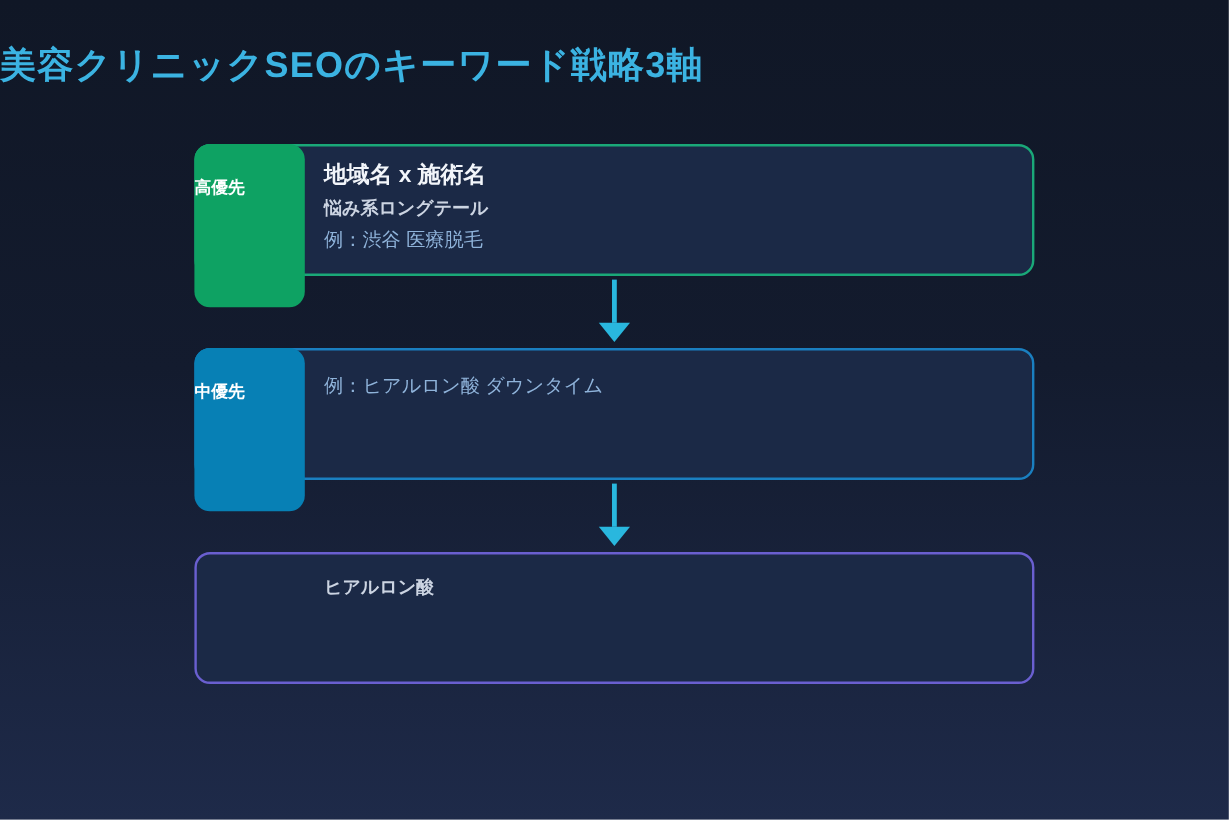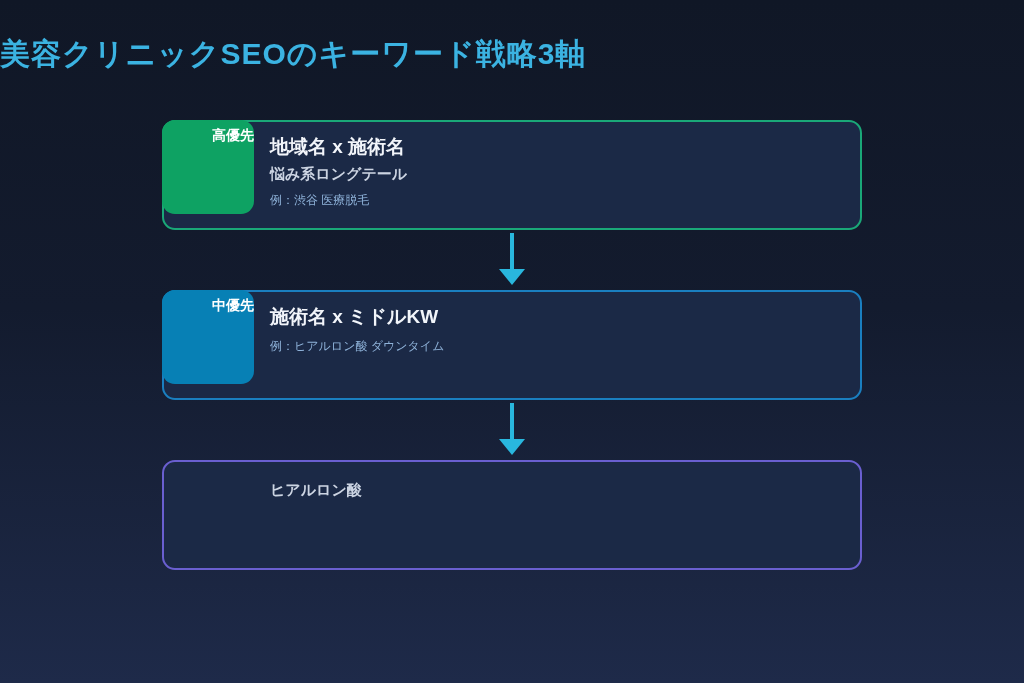--- a/index.html
+++ b/index.html
@@ -34,25 +34,25 @@
     height: 110px;
     background: #1b2946;
     border: 2px solid var(--accent, #1aa878);
     border-radius: 13px;
   }
   .card-tag {
     position: absolute;
     left: -2px;
     top: -2px;
     width: 92px;
-    height: 94px;
+    height: 136px;
     background: var(--tag-bg, #0ea263);
     border-radius: 13px;
-    text-align: right;
-    padding-top: 7px;
+    text-align: left;
+    padding-top: 28px;
     font-size: 14px;
     font-weight: bold;
     color: #ffffff;
   }
   .card-body {
     position: absolute;
     left: 106px;
     top: 13px;
     right: 19px;
   }
@@ -64,21 +64,21 @@
   }
   .card-subtitle {
     margin-top: 6px;
     font-size: 15px;
     font-weight: bold;
     color: #ccd4e2;
     line-height: 18px;
   }
   .card-example {
     margin-top: 9px;
-    font-size: 12px;
+    font-size: 16px;
     color: #8fb3da;
     line-height: 17px;
   }
   .arrow-zone {
     height: 60px;
     display: flex;
     flex-direction: column;
     align-items: center;
     padding-top: 3px;
   }
@@ -112,21 +112,20 @@
   </div>
 
   <div class="arrow-zone">
     <div class="arrow-line"></div>
     <div class="arrow-head"></div>
   </div>
 
   <div class="card" style="--accent: #1a7fc0; --tag-bg: #0780b5;">
     <div class="card-tag">中優先</div>
     <div class="card-body">
-      <div class="card-title">施術名 x ミドルKW</div>
       <div class="card-example">例：ヒアルロン酸 ダウンタイム</div>
     </div>
   </div>
 
   <div class="arrow-zone">
     <div class="arrow-line"></div>
     <div class="arrow-head"></div>
   </div>
 
   <div class="card" style="--accent: #6a5fd0; --tag-bg: #6355c7;">

